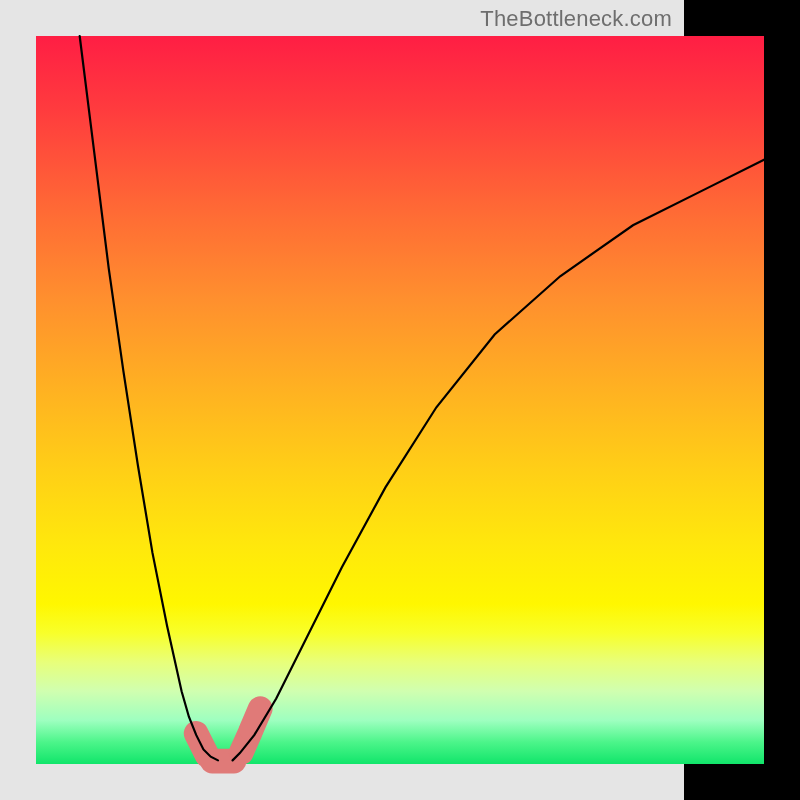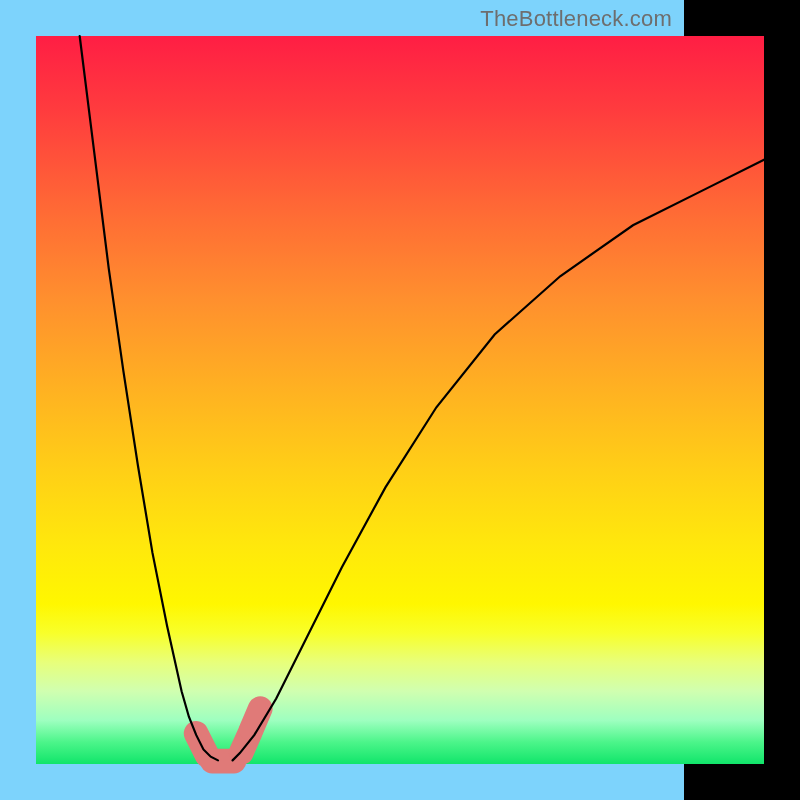--- a/index.html
+++ b/index.html
@@ -9,21 +9,21 @@
     height: 800px;
     background: #000;
     overflow: hidden;
   }
   .frame {
     position: absolute;
     left: 0;
     top: 0;
     width: 684px;
     height: 800px;
-    background: #7dd3fc;
+    background: #e5e5e5;
   }
   .plot-area {
     position: absolute;
     left: 36px;
     top: 36px;
     width: 728px;
     height: 728px;
     background: linear-gradient(
       to bottom,
       #ff1e44 0%,

